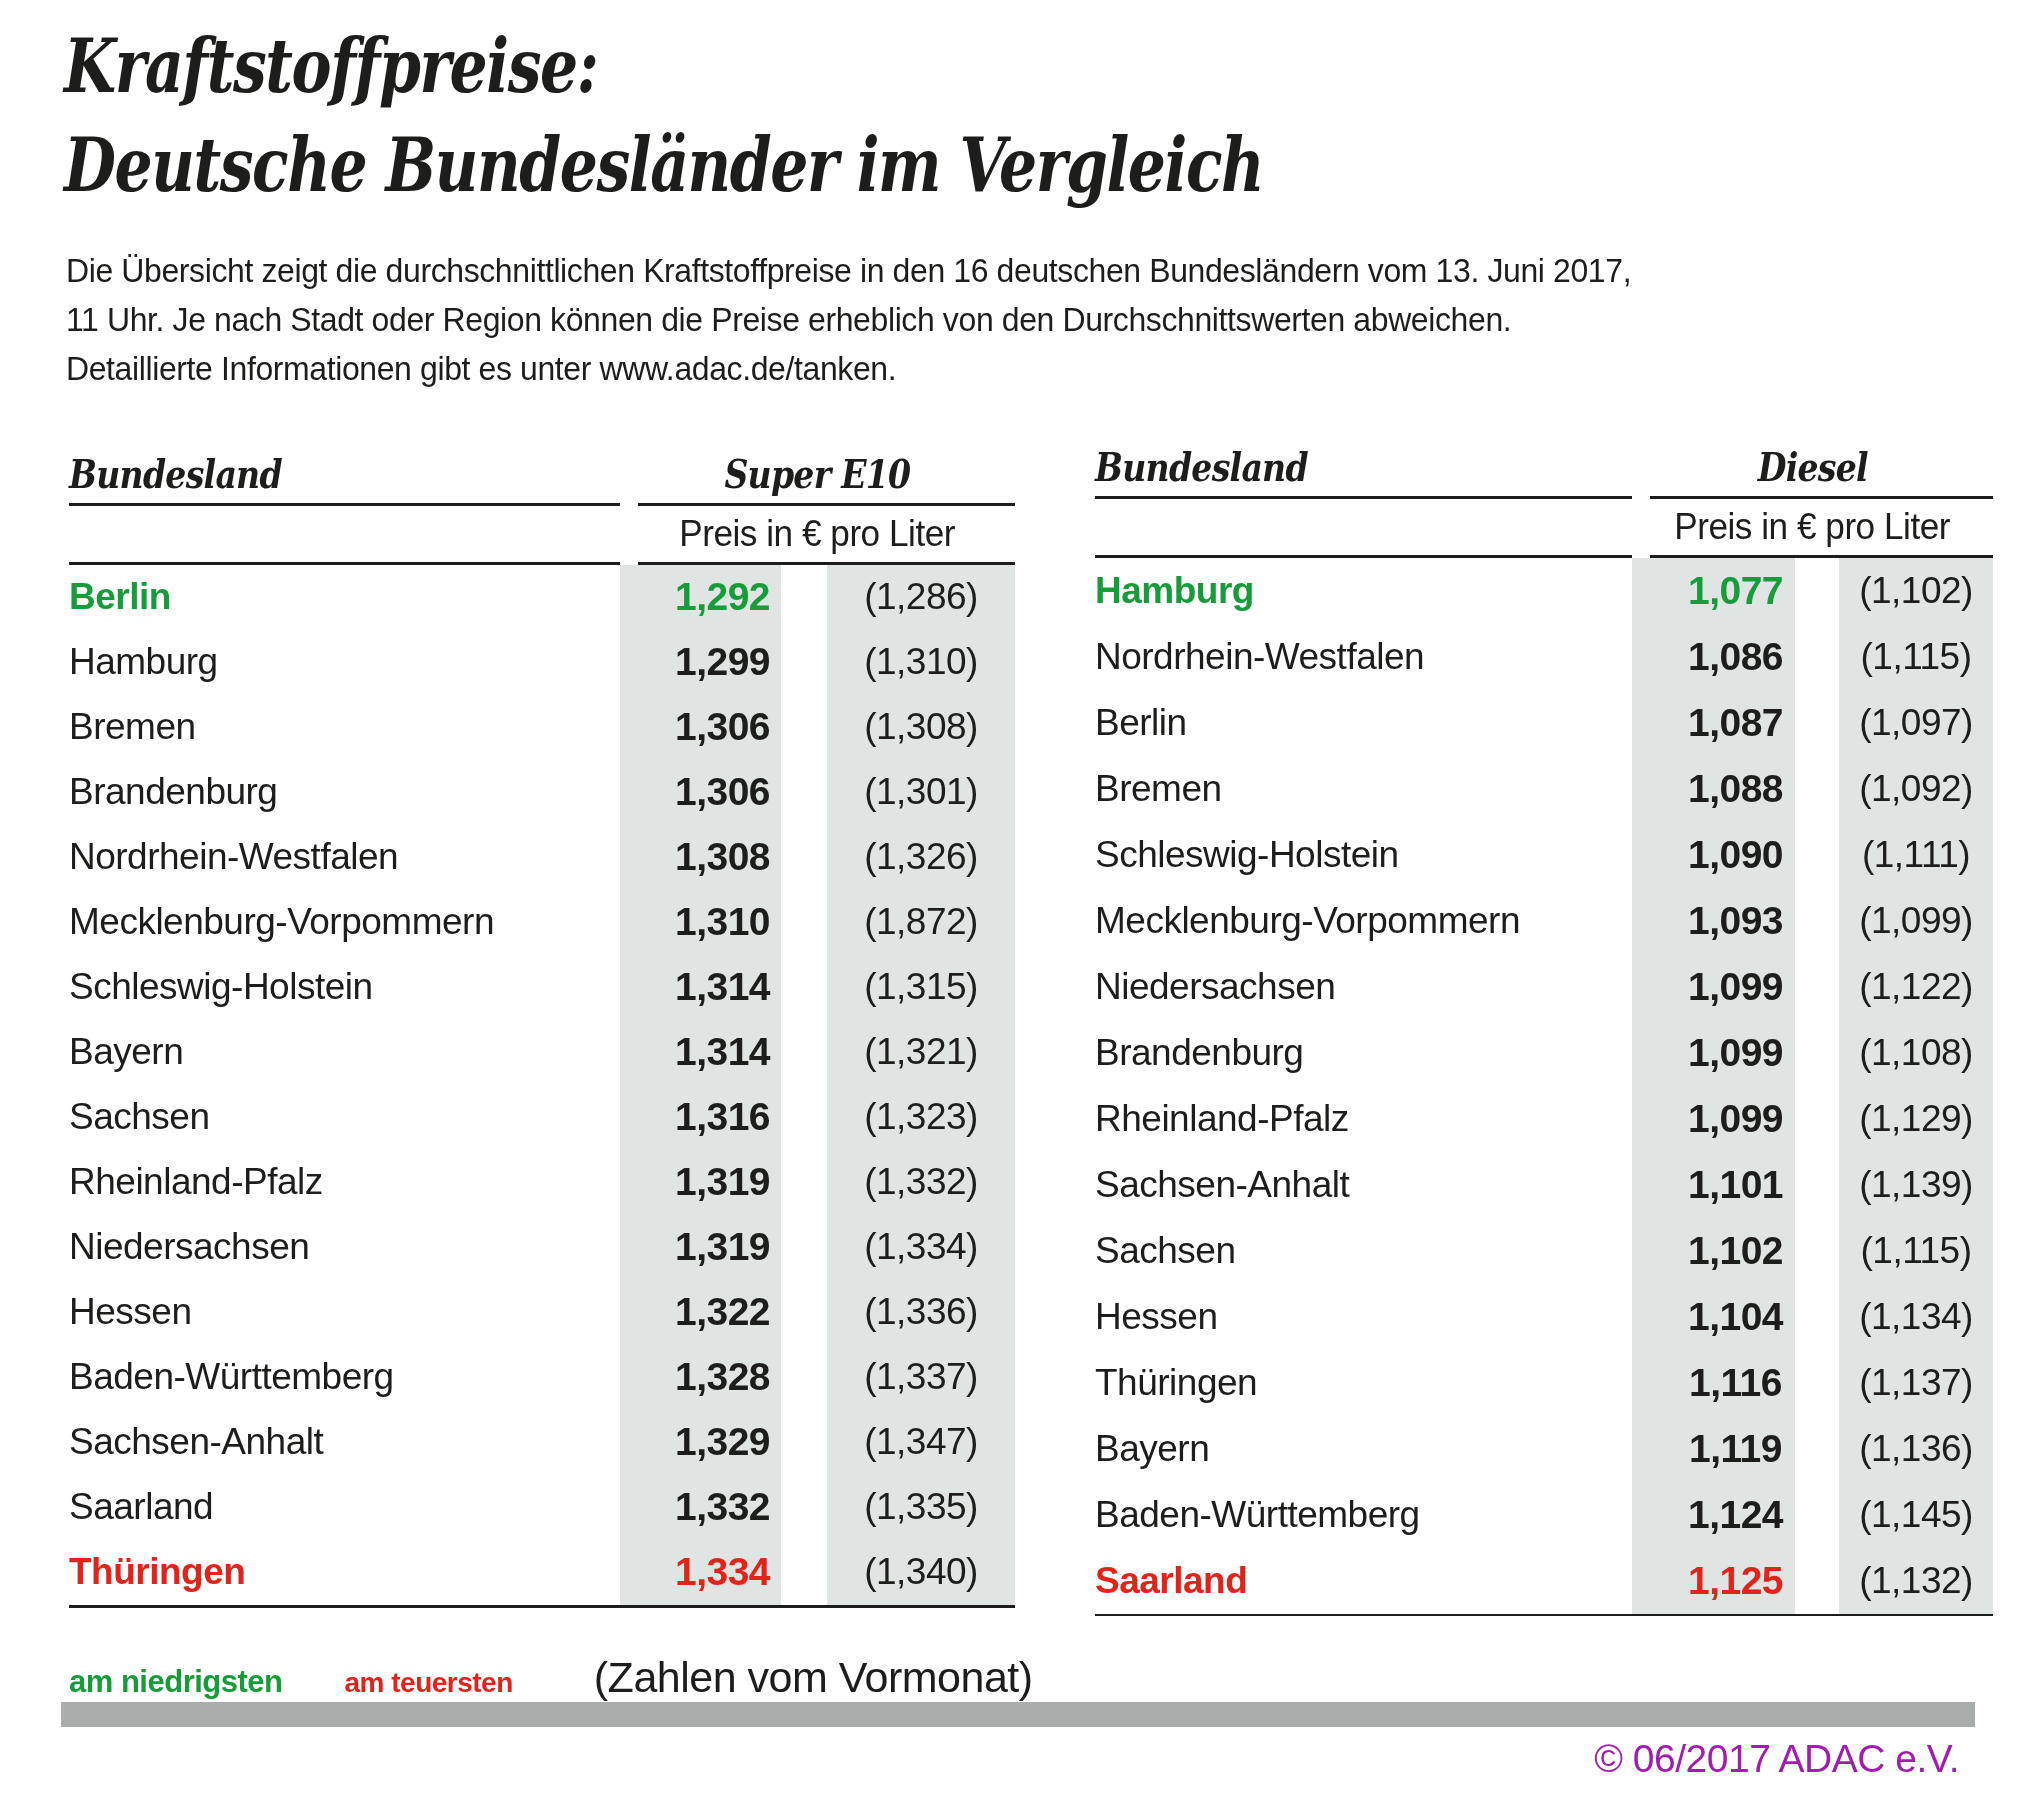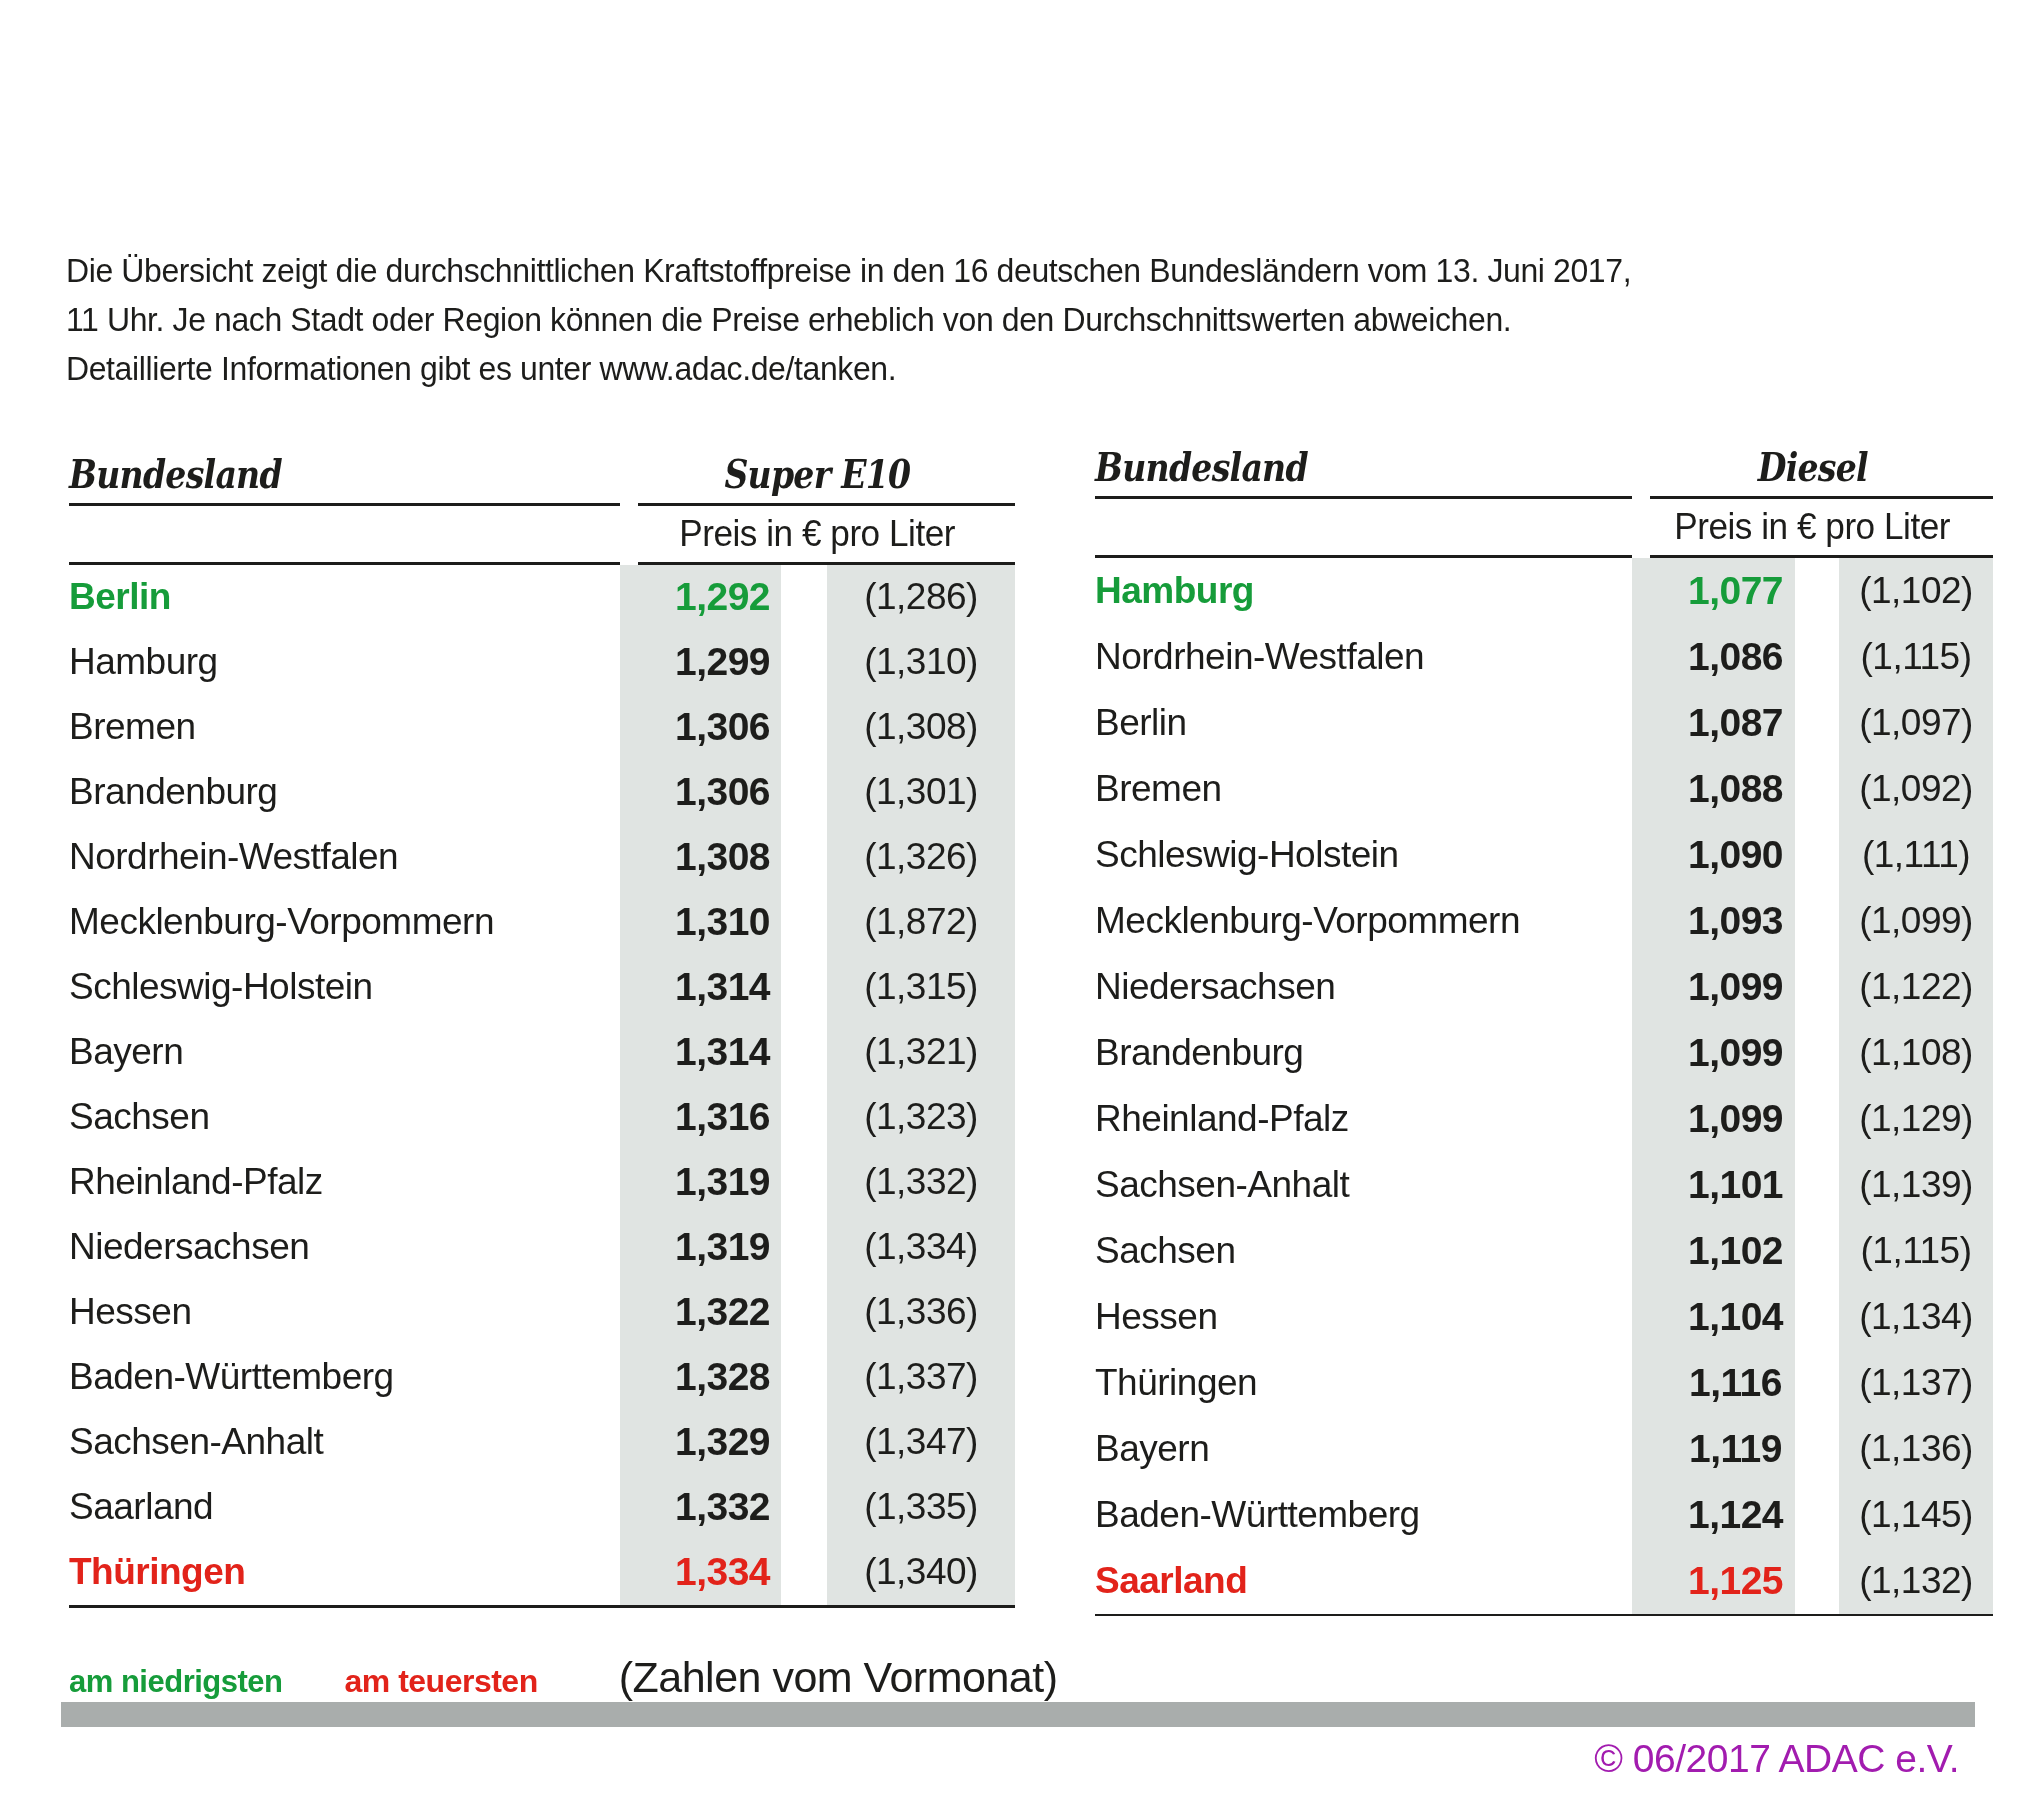--- a/index.html
+++ b/index.html
@@ -75,31 +75,35 @@
   .c-prev{
     display:flex;align-items:center;justify-content:center;
     background:#e0e4e2;font-size:37px;letter-spacing:-0.5px;margin-left:20px;
   }
   .trow.lowest .c-land,.trow.lowest .c-price{color:#169c3a;}
   .trow.highest .c-land,.trow.highest .c-price{color:#e2231a;}
   .trow.lowest .c-land,.trow.highest .c-land{font-weight:bold;}
   
   .legend{position:absolute;left:69px;top:1653px;display:flex;align-items:baseline;}
   .lg-low{color:#169c3a;font-weight:bold;font-size:31px;letter-spacing:-0.5px;margin-right:62px;}
-  .lg-high{color:#e2231a;font-weight:bold;font-size:32px;letter-spacing:-0.5px;margin-right:81px;}
+  .lg-high{color:#e2231a;font-weight:bold;font-size:28px;letter-spacing:-0.5px;margin-right:81px;}
   .lg-note{color:#1d1d1b;font-size:43px;letter-spacing:-0.5px;}
   
   .graybar{position:absolute;left:61px;top:1702px;width:1914px;height:25px;background:#a9adac;}
   .copyright{position:absolute;right:73px;top:1737px;font-size:39px;letter-spacing:-0.5px;color:#a21caf;}
 </style>
 </head>
 <body>
 
 <div class="page">
 
+  <div class="title">
+    <span class="title-line">Kraftstoffpreise:</span>
+    <span class="title-line">Deutsche Bundesländer im Vergleich</span>
+  </div>
 
   <div class="intro">
     <div class="intro-line">Die Übersicht zeigt die durchschnittlichen Kraftstoffpreise in den 16 deutschen Bundesländern vom 13. Juni 2017,</div>
     <div class="intro-line">11 Uhr. Je nach Stadt oder Region können die Preise erheblich von den Durchschnittswerten abweichen.</div>
     <div class="intro-line">Detaillierte Informationen gibt es unter www.adac.de/tanken.</div>
   </div>
 
   <div class="tables">
 
     <section class="ftable t-left">

